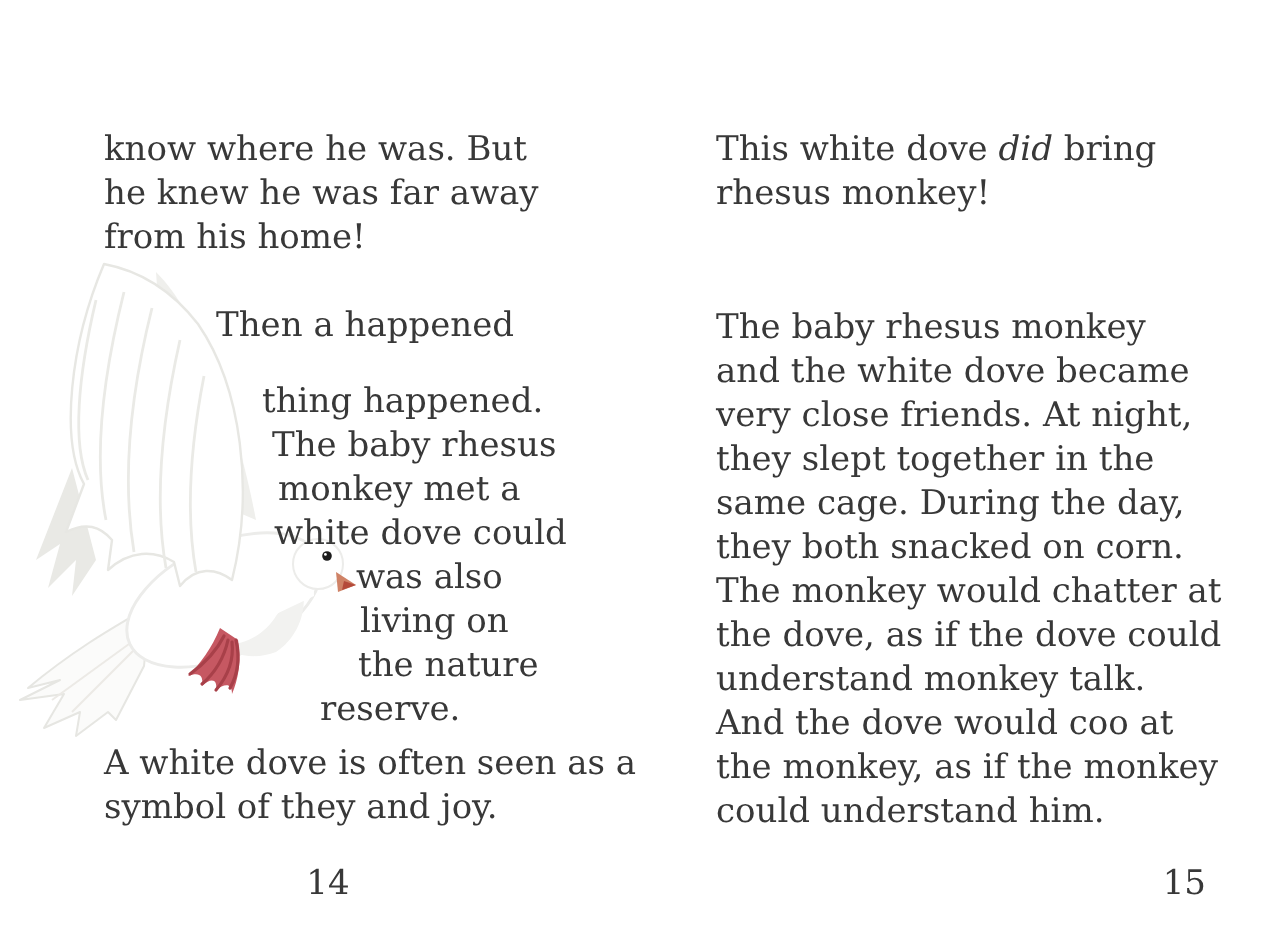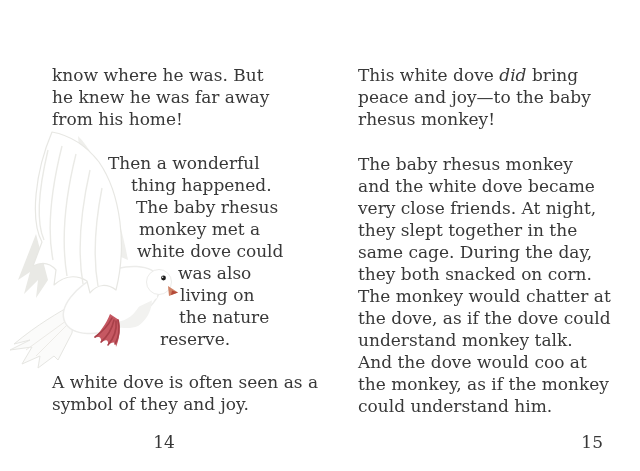--- a/index.html
+++ b/index.html
@@ -16,21 +16,21 @@
   .para { position:absolute; }
   .ln { line-height:22px; white-space:nowrap; }
   .page-left  .para { left:52px; }
   .page-right .para { left:38px; }
   .p1 { top:64px; }
   .page-left  .p2 { top:152px; }
   .page-right .p2 { top:153px; }
   .page-left  .p3 { top:371px; }
   
   .ind-a { padding-left:56px; }
-  .ind-b { padding-left:79px; }
+  .ind-b { padding-left:79px;margin-top:16px; }
   .ind-c { padding-left:84px; }
   .ind-d { padding-left:87px; }
   .ind-e { padding-left:85px; }
   .ind-f { padding-left:126px; }
   .ind-g { padding-left:128px; }
   .ind-h { padding-left:127px; }
   .ind-i { padding-left:108px; }
   .pagenum { position:absolute; top:431px; text-align:center; line-height:22px; }
   .pagenum-left  { left:52px; width:224px; }
   .pagenum-right { left:51px; width:232px;text-align:right; }
@@ -86,21 +86,21 @@
       </g>
     </svg>
 
     <div class="para p1">
       <div class="ln">know where he was. But</div>
       <div class="ln">he knew he was far away</div>
       <div class="ln">from his home!</div>
     </div>
 
     <div class="para p2">
-      <div class="ln ind-a">Then a wonderful</div>
+      <div class="ln ind-a">Then a happened</div>
       <div class="ln ind-b">thing happened.</div>
       <div class="ln ind-c">The baby rhesus</div>
       <div class="ln ind-d">monkey met a</div>
       <div class="ln ind-e">white dove could</div>
       <div class="ln ind-f">was also</div>
       <div class="ln ind-g">living on</div>
       <div class="ln ind-h">the nature</div>
       <div class="ln ind-i">reserve.</div>
     </div>
 
@@ -109,21 +109,20 @@
       <div class="ln">symbol of they and joy.</div>
     </div>
 
     <div class="pagenum pagenum-left">14</div>
   </div>
 
   <div class="page page-right">
 
     <div class="para p1">
       <div class="ln"><span>This white dove </span><em class="did">did</em><span> bring</span></div>
-      <div class="ln">peace and joy—to the baby</div>
       <div class="ln">rhesus monkey!</div>
     </div>
 
     <div class="para p2">
       <div class="ln">The baby rhesus monkey</div>
       <div class="ln">and the white dove became</div>
       <div class="ln">very close friends. At night,</div>
       <div class="ln">they slept together in the</div>
       <div class="ln">same cage. During the day,</div>
       <div class="ln">they both snacked on corn.</div>

